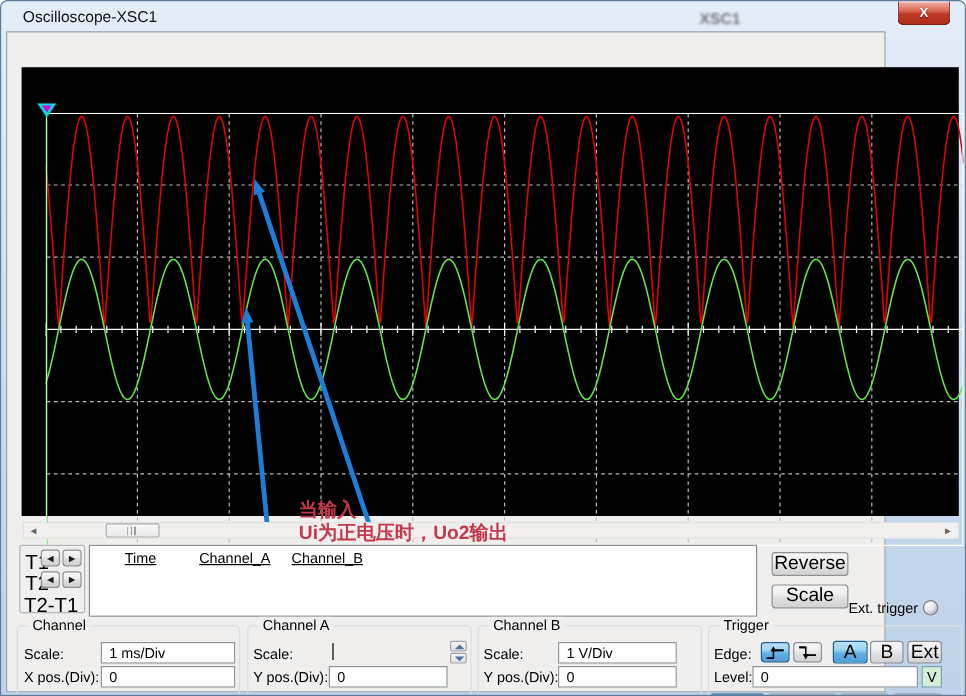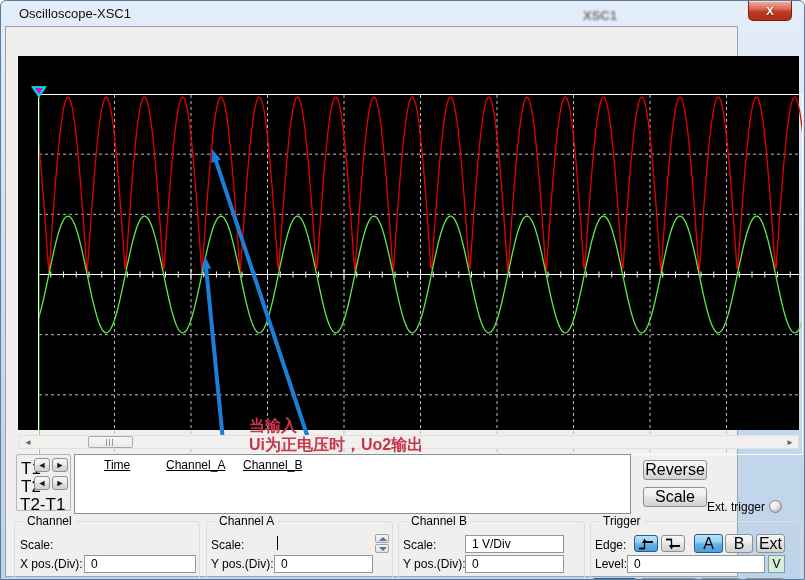--- a/index.html
+++ b/index.html
@@ -224,20 +224,21 @@
     </div>
 
     <div class="btn side-btn" style="left:637px; top:433px;">Reverse</div>
     <div class="btn side-btn" style="left:637px; top:460px;">Scale</div>
     <div class="lbl" style="left:701px; top:473px;">Ext. trigger</div>
     <div class="jack" style="left:763px; top:473px;"></div>
 
     <div class="grp" style="left:8px; width:186px;">
       <div class="grp-title">Channel</div>
       <div class="lbl" style="left:5px; top:16px;">Scale:</div>
+      <input class="tb" style="left: 69px; top: 13px; width: 112px;" value="1 ms/Div">
       <div class="lbl" style="left:5px; top:35px;">X pos.(Div):</div>
       <input class="tb" style="left: 69px; top: 33px; width: 112px;" value="0">
       <div class="btn gbtn sel" style="left:9px; top:57px; width:33px;">Y/T</div>
       <div class="btn gbtn" style="left:45px; top:57px; width:34px;">Add</div>
       <div class="btn gbtn" style="left:86px; top:57px; width:33px;">B/A</div>
       <div class="btn gbtn" style="left:125px; top:57px; width:34px;">A/B</div>
     </div>
 
     <div class="grp" style="left:200px; width:187px;">
       <div class="grp-title">Channel A</div>

